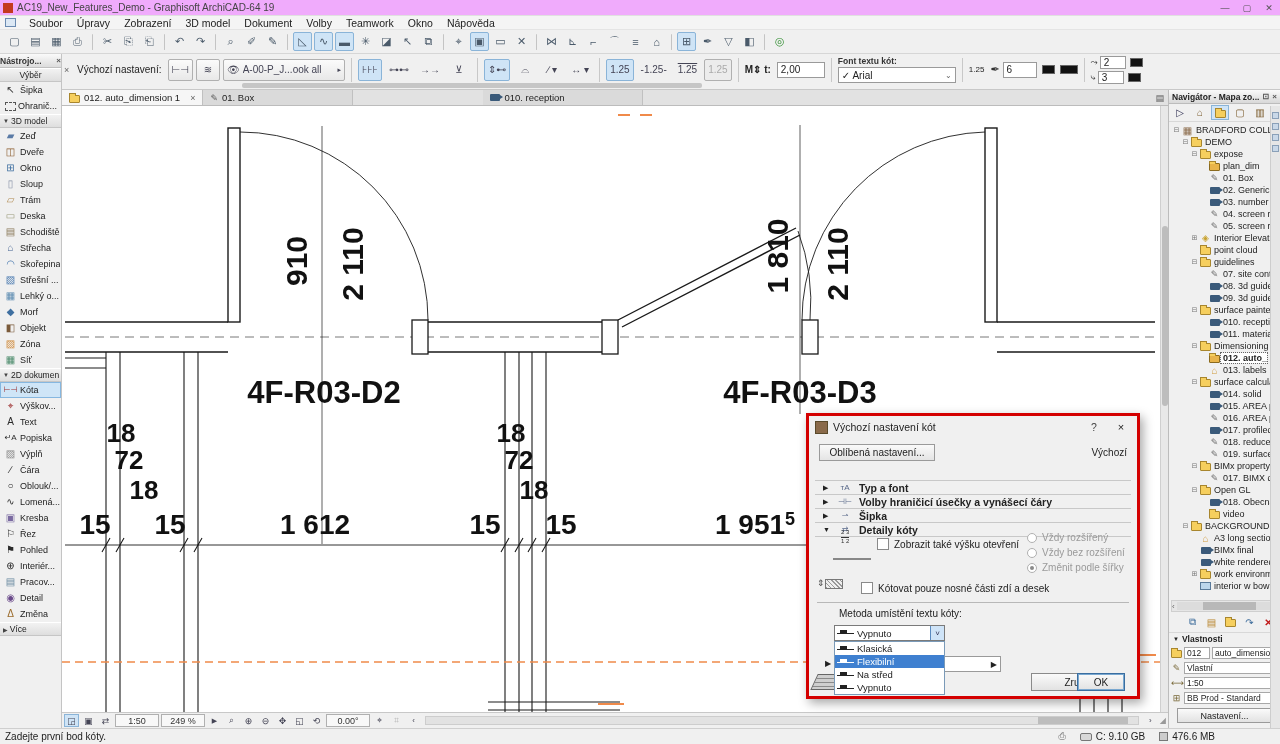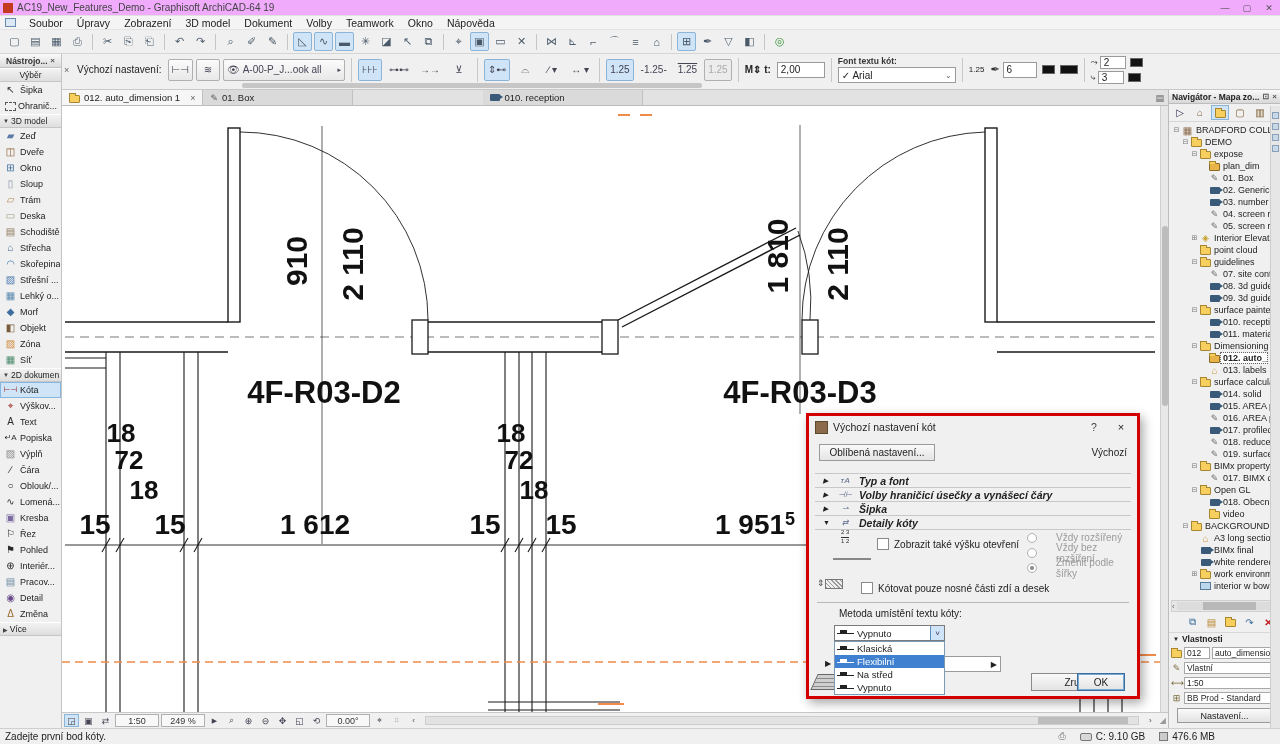--- a/index.html
+++ b/index.html
@@ -40,21 +40,21 @@
   .ib-scroll { position:absolute; left:180px; bottom:1px; width:460px; height:5px; background:#c6c6c6; border-radius:2px; }
   
   #tabbar { left:62px; top:90px; width:1106px; height:16px; background:#e2e2e2; border-bottom:1px solid #bcbcbc; display:flex; font-size:9.5px; }
   .tab { display:flex; align-items:center; gap:4px; padding:0 7px; border-right:1px solid #c0c0c0; color:#222; background:#dadada; max-width:180px; }
   .tab.active { background:#f6f6f6; font-weight:normal; }
   .tab .x { color:#666; font-size:9px; margin-left:6px; }
   .tab-pencil { font-size:9px; color:#555; }
   .tab-list-btn { margin-left:auto; width:16px; display:flex; align-items:center; justify-content:center; font-size:9px; color:#555; }
   
   #palette { left:0; top:54px; width:62px; height:674px; background:#f0f0f0; border-right:1px solid #c4c4c4; font-size:9px; color:#222; }
-  .pal-head { height:14px; background:linear-gradient(#fafafa,#dcdcdc); border-bottom:1px solid #c0c0c0; display:flex; align-items:center; padding:0 6px; font-size:8.5px; font-weight:bold; color:#333; }
+  .pal-head { height:14px; background:linear-gradient(#fafafa,#dcdcdc); border-bottom:1px solid #c0c0c0; display:flex; align-items:center; padding:0 0; font-size:8.5px; font-weight:bold; color:#333; }
   .pal-head .x { margin-left:auto; font-size:8px; color:#555; }
   .grp-head { height:14px; background:linear-gradient(#f2f2f2,#dedede); border-top:1px solid #fff; border-bottom:1px solid #c6c6c6; display:flex; align-items:center; padding-left:3px; gap:2px; font-size:8.5px; color:#222; }
   .grp-head .car { font-size:6px; color:#444; }
   .grp-head.center { justify-content:center; padding-left:0; }
   .tool-row { height:16px; display:flex; align-items:center; gap:2px; padding-left:2px; border:1px solid transparent; }
   .tool-row.k-sel { background:#cfe5f7; border-color:#86b7e0; }
   .tico { width:15px; text-align:center; font-size:10px; line-height:14px; flex:none; }
   .tlabel { white-space:nowrap; overflow:hidden; }
   
   .k-arrow-tool-icon{color:#222}.k-marquee-icon{width:11px;height:9px;border:1px dashed #555;margin-left:2px}
@@ -124,33 +124,33 @@
   .mem-ic { width:9px; height:9px; background:#cccccc; border:1px solid #777; }
   
   #dialog-frame { left:806px; top:413px; width:334px; height:286px; border:3px solid #d40000; background:#f0f0f0; box-shadow:3px 4px 10px rgba(0,0,0,.35); }
   #dialog { position:relative; width:328px; height:280px; font-size:10.5px; color:#222; }
   .dlg-title { height:22px; display:flex; align-items:center; padding:0 6px; gap:5px; font-size:10.5px; }
   .dlg-ic { width:13px; height:13px; background:#8a6a4a; border:1px solid #5a4a2a; }
   .dlg-title .q { margin-left:auto; color:#444; width:24px; text-align:center; }
   .dlg-title .x { color:#222; width:20px; text-align:center; font-size:11px; }
   .fav-btn { position:absolute; left:10px; top:28px; width:116px; height:17px; border:1px solid #9a9a9a; background:linear-gradient(#fafafa,#e4e4e4); font-size:10px; display:flex; align-items:center; justify-content:center; }
   .vychozi { position:absolute; right:10px; top:31px; font-size:10px; color:#222; }
-  #dlg-sections { position:absolute; left:6px; right:6px; top:57px; border-top:1px solid #c8c8c8;font-style:italic; }
+  #dlg-sections { position:absolute; left:6px; right:6px; top:64px; border-top:1px solid #c8c8c8; }
   .sec-row { height:14px; display:flex; align-items:center; gap:6px; border-bottom:1px solid #c8c8c8; padding-left:8px; }
   .sec-car { font-size:7px; color:#222; width:8px; }
   .k-right::before{content:"▶"} .k-down::before{content:"▼"}
   .sec-ic { font-size:8px; color:#5a6a8a; width:16px; text-align:center; }
   .sec-lab { font-weight:bold; font-size:10.5px; }
   .diag1 { position:absolute; left:24px; top:116px; width:38px; height:28px; border-bottom:2px solid #888; }
   .diag1::before { content:"2 3"; position:absolute; top:-3px; left:8px; font-size:6px; color:#333; }
   .diag1::after { content:"1 2"; position:absolute; top:5px; left:8px; font-size:6px; color:#333; border-top:1px solid #333; }
   .cb { width:12px; height:12px; background:#fff; border:1px solid #8a8a8a; flex:none; }
   .dlg-row1 { position:absolute; left:68px; top:122px; display:flex; align-items:center; gap:5px; }
   #dlg-radios { position:absolute; left:218px; top:114px; }
-  .radio-row { height:15px; display:flex; align-items:center; gap:19px; color:#9a9a9a; font-size:10px; }
+  .radio-row { height:15px; display:flex; align-items:center; gap:5px; color:#9a9a9a; font-size:10px; }
   .rad { width:10px; height:10px; border:1px solid #b0b0b0; border-radius:50%; background:#fff; position:relative; flex:none; }
   .radio-row.k-on .rad::after { content:""; position:absolute; left:2px; top:2px; width:4px; height:4px; border-radius:50%; background:#8a8a8a; }
   .icon2 { position:absolute; left:8px; top:162px; font-size:9px; color:#444; }
   .icon2 .hatch { display:inline-block; width:18px; height:10px; background:repeating-linear-gradient(45deg,#999 0 1px,#eee 1px 3px); border:1px solid #777; vertical-align:middle; }
   .dlg-row2 { position:absolute; left:52px; top:166px; display:flex; align-items:center; gap:5px; }
   .dlg-div { position:absolute; left:8px; right:8px; top:186px; border-top:1px solid #b8b8b8; }
   .method-lab { position:absolute; left:10px; top:192px; font-size:10px;padding-left:20px; }
   .mi { width:17px; height:8px; position:relative; flex:none; }
   .mi::before { content:""; position:absolute; left:0; right:0; top:4px; border-top:1px solid #222; }
   .mi::after { content:""; position:absolute; left:3px; top:1px; width:7px; height:3px; background:#222; }

